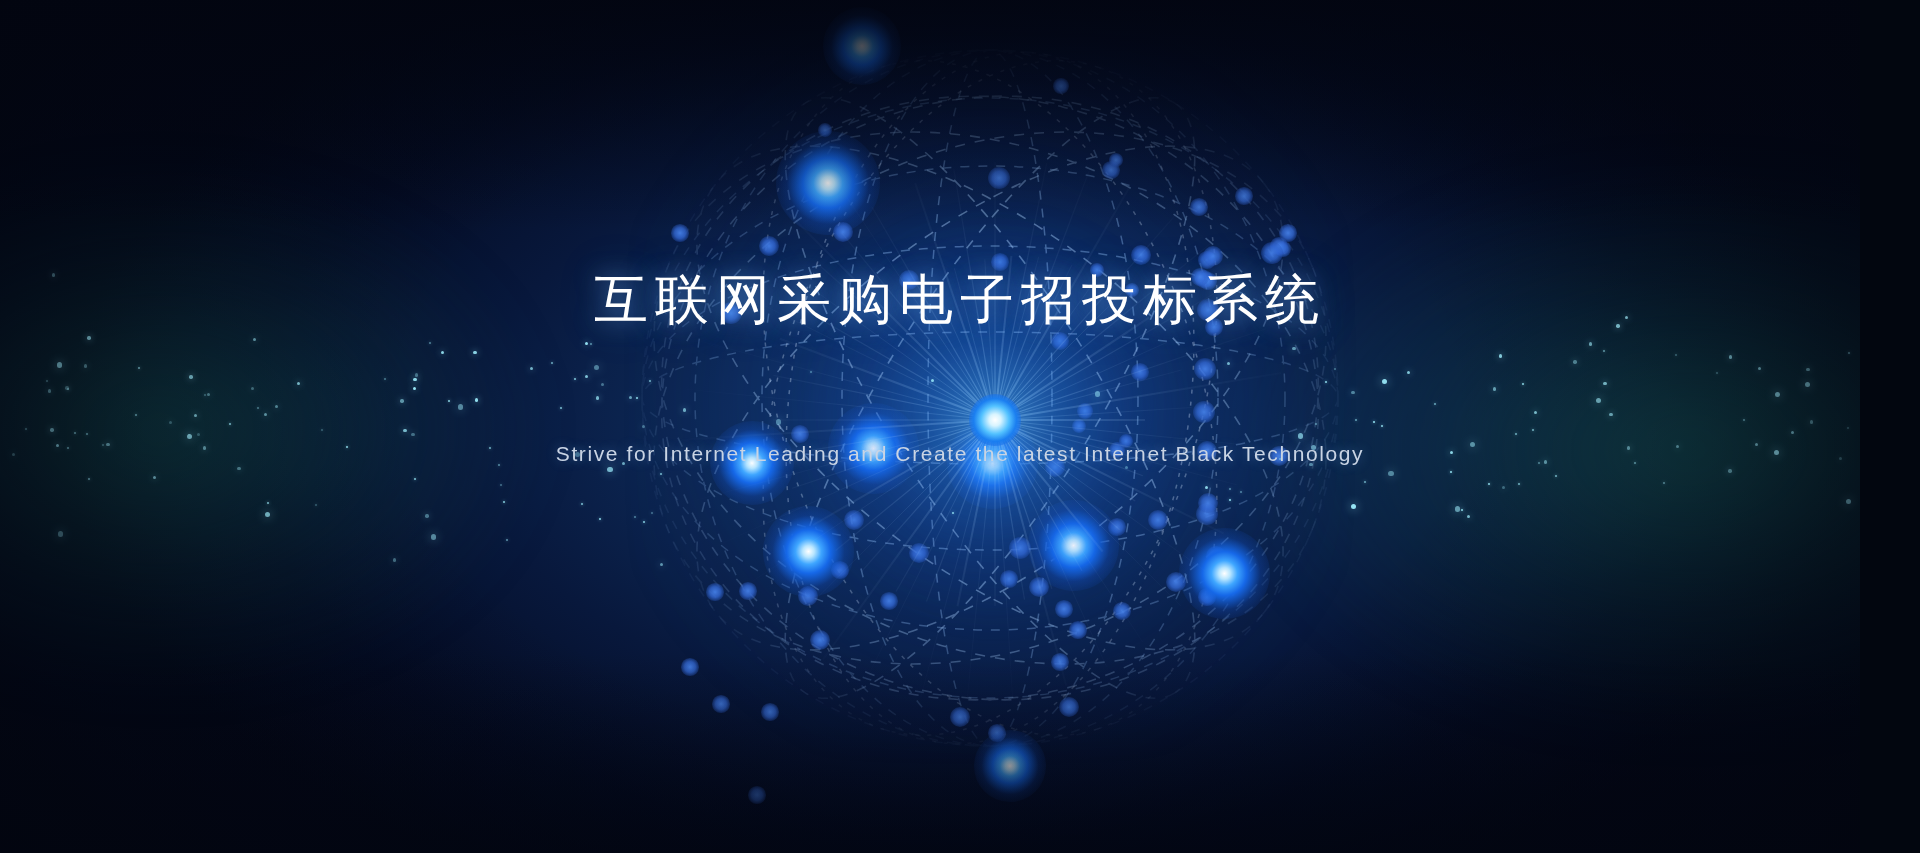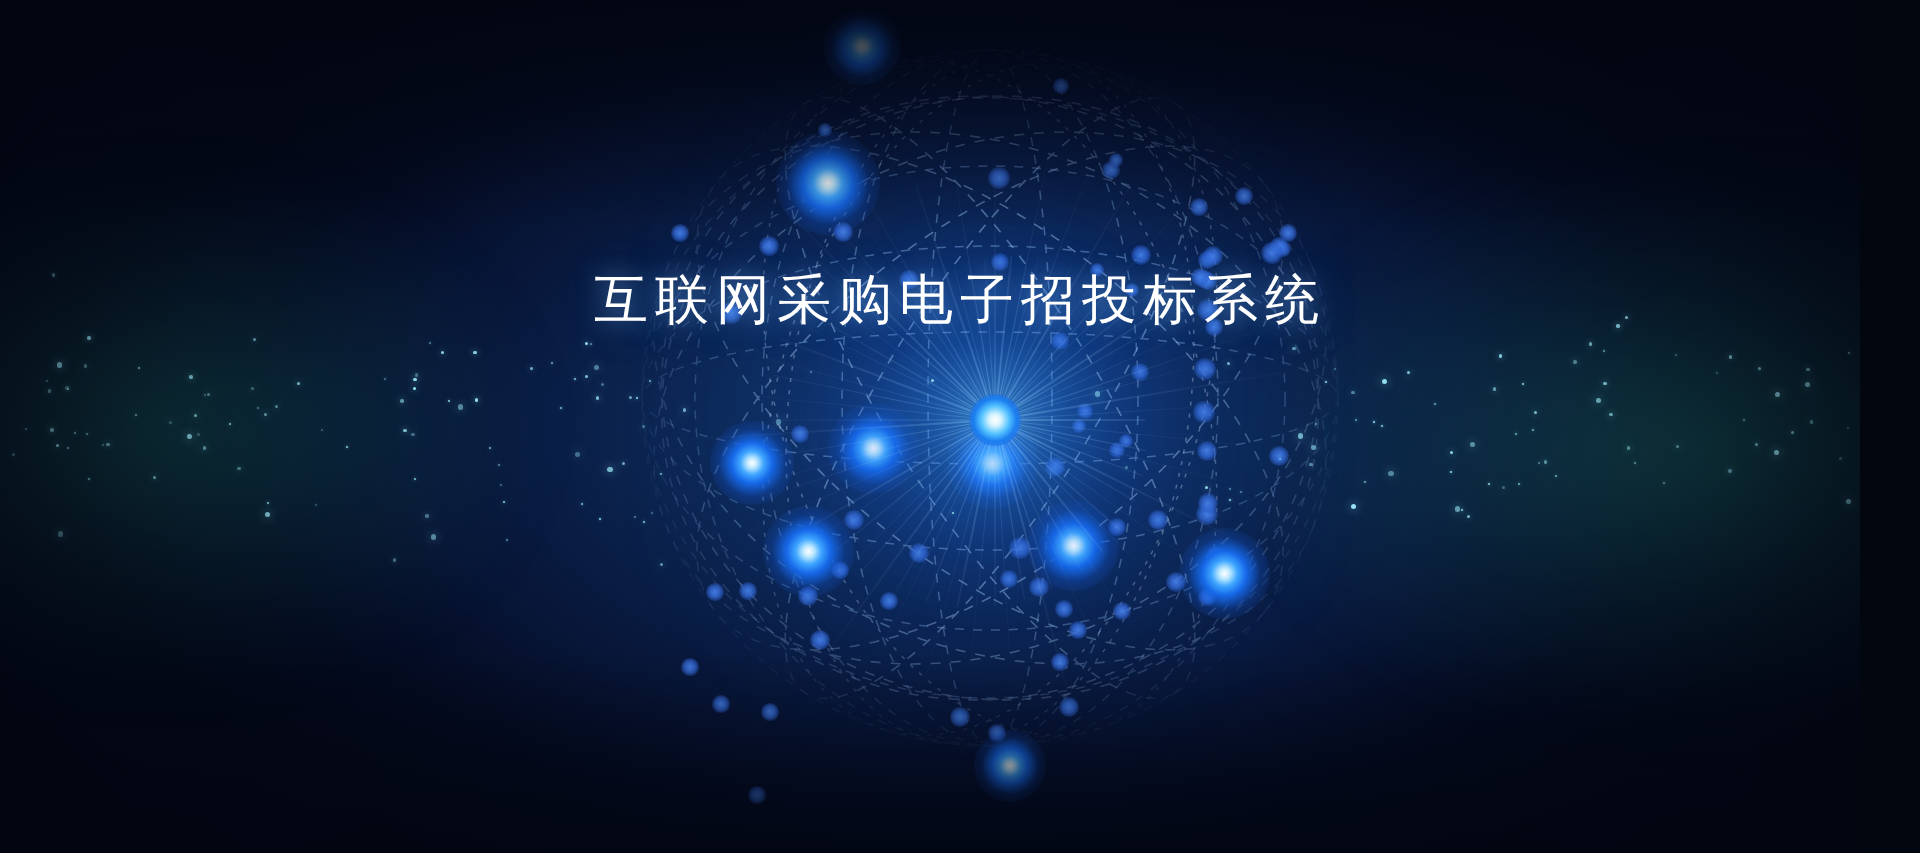--- a/index.html
+++ b/index.html
@@ -526,15 +526,16 @@
       <div class="pt" style="left: 88px; top: 478.2px; width: 2px; height: 2px; opacity: 0.78; box-shadow: rgba(150, 235, 255, 0.85) 0px 0px 3.5px;"></div>
       <div class="pt" style="left: 474.9px; top: 398.4px; width: 3.4px; height: 3.4px; opacity: 0.9; box-shadow: rgba(150, 235, 255, 0.85) 0px 0px 6px;"></div>
     </div>
 
   <div class="bg-vignette"></div>
   <div class="bg-topdark"></div>
   <div class="bg-botdark"></div>
 
   <div class="hero-text">
     <div class="title">互联网采购电子招投标系统</div>
+    <div class="subtitle-en">Strive for Internet Leading and Create the latest Internet Black Technology</div>
   </div>
 
 </div>
 
 </body></html>

